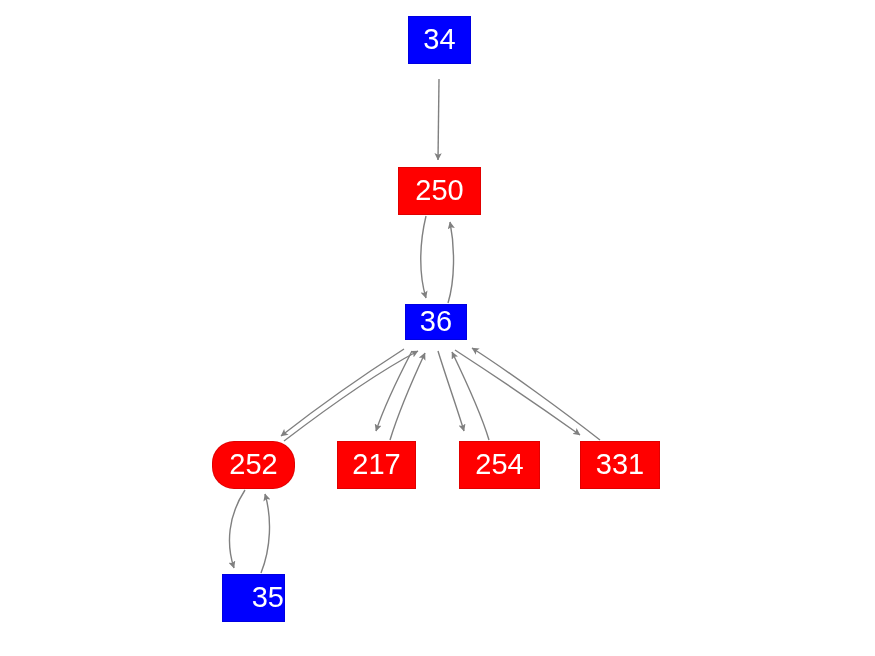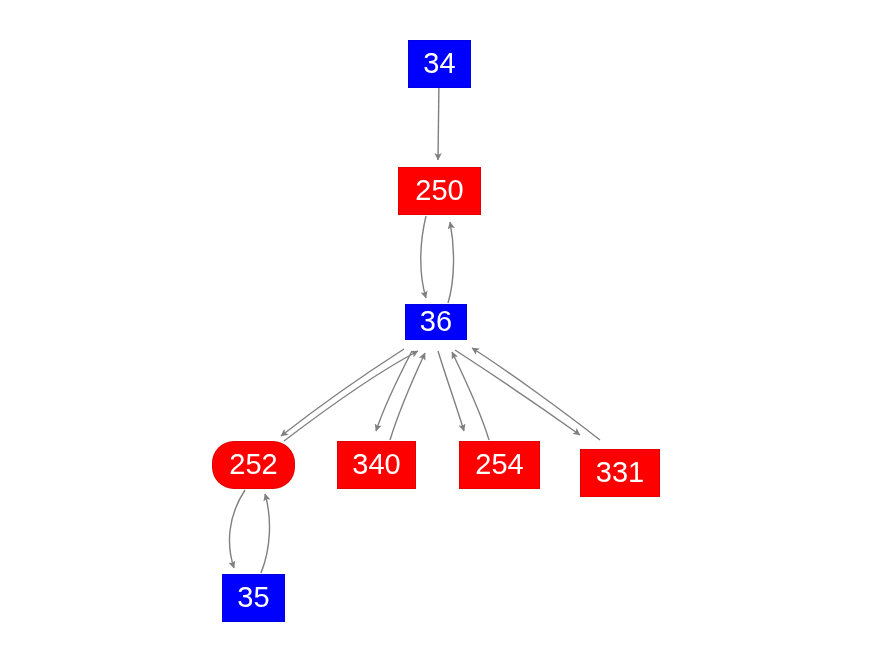--- a/index.html
+++ b/index.html
@@ -68,45 +68,45 @@
     <path d="M 438,351 C 446,377 456,405 464,431" fill="none" stroke="#808080" stroke-width="1.4" marker-end="url(#arrowhead)"></path>
     <path d="M 489,440 C 481,413 465,379 452,352" fill="none" stroke="#808080" stroke-width="1.4" marker-end="url(#arrowhead)"></path>
 
     <path d="M 455,350 C 495,376 545,410 580,435" fill="none" stroke="#808080" stroke-width="1.4" marker-end="url(#arrowhead)"></path>
     <path d="M 600,440 C 563,411 508,371 472,348" fill="none" stroke="#808080" stroke-width="1.4" marker-end="url(#arrowhead)"></path>
 
     <path d="M 245,490 C 228,516 226,544 234,568" fill="none" stroke="#808080" stroke-width="1.4" marker-end="url(#arrowhead)"></path>
     <path d="M 261,573 C 271,548 272,518 265,494" fill="none" stroke="#808080" stroke-width="1.4" marker-end="url(#arrowhead)"></path>
   </svg>
 
-  <div class="node" style="left:408px; top:40px; width:63px; height:48px; background:#0000ff;">
+  <div class="node" style="left:408px; top:16px; width:63px; height:48px; background:#0000ff;">
     <span class="node-label">34</span>
   </div>
 
   <div class="node" style="left:398px; top:167px; width:83px; height:48px; background:#ff0000;">
     <span class="node-label">250</span>
   </div>
 
   <div class="node" style="left:405px; top:304px; width:62px; height:36px; background:#0000ff;">
     <span class="node-label">36</span>
   </div>
 
   <div class="node" style="left:212px; top:441px; width:83px; height:48px; background:#ff0000;border-radius:22px;">
     <span class="node-label">252</span>
   </div>
 
   <div class="node" style="left:337px; top:441px; width:79px; height:48px; background:#ff0000;">
-    <span class="node-label">340</span>
+    <span class="node-label">217</span>
   </div>
 
   <div class="node" style="left:459px; top:441px; width:81px; height:48px; background:#ff0000;text-align:center;">
     <span class="node-label">254</span>
   </div>
 
-  <div class="node" style="left:580px; top:441px; width:80px; height:48px; background:#ff0000;margin-top:8px;">
+  <div class="node" style="left:580px; top:441px; width:80px; height:48px; background:#ff0000;">
     <span class="node-label">331</span>
   </div>
 
-  <div class="node" style="left:222px; top:574px; width:63px; height:48px; background:#0000ff;">
+  <div class="node" style="left:222px; top:574px; width:63px; height:48px; background:#0000ff;justify-content:flex-end;">
     <span class="node-label">35</span>
   </div>
 
 </div>
 
 </body></html>

